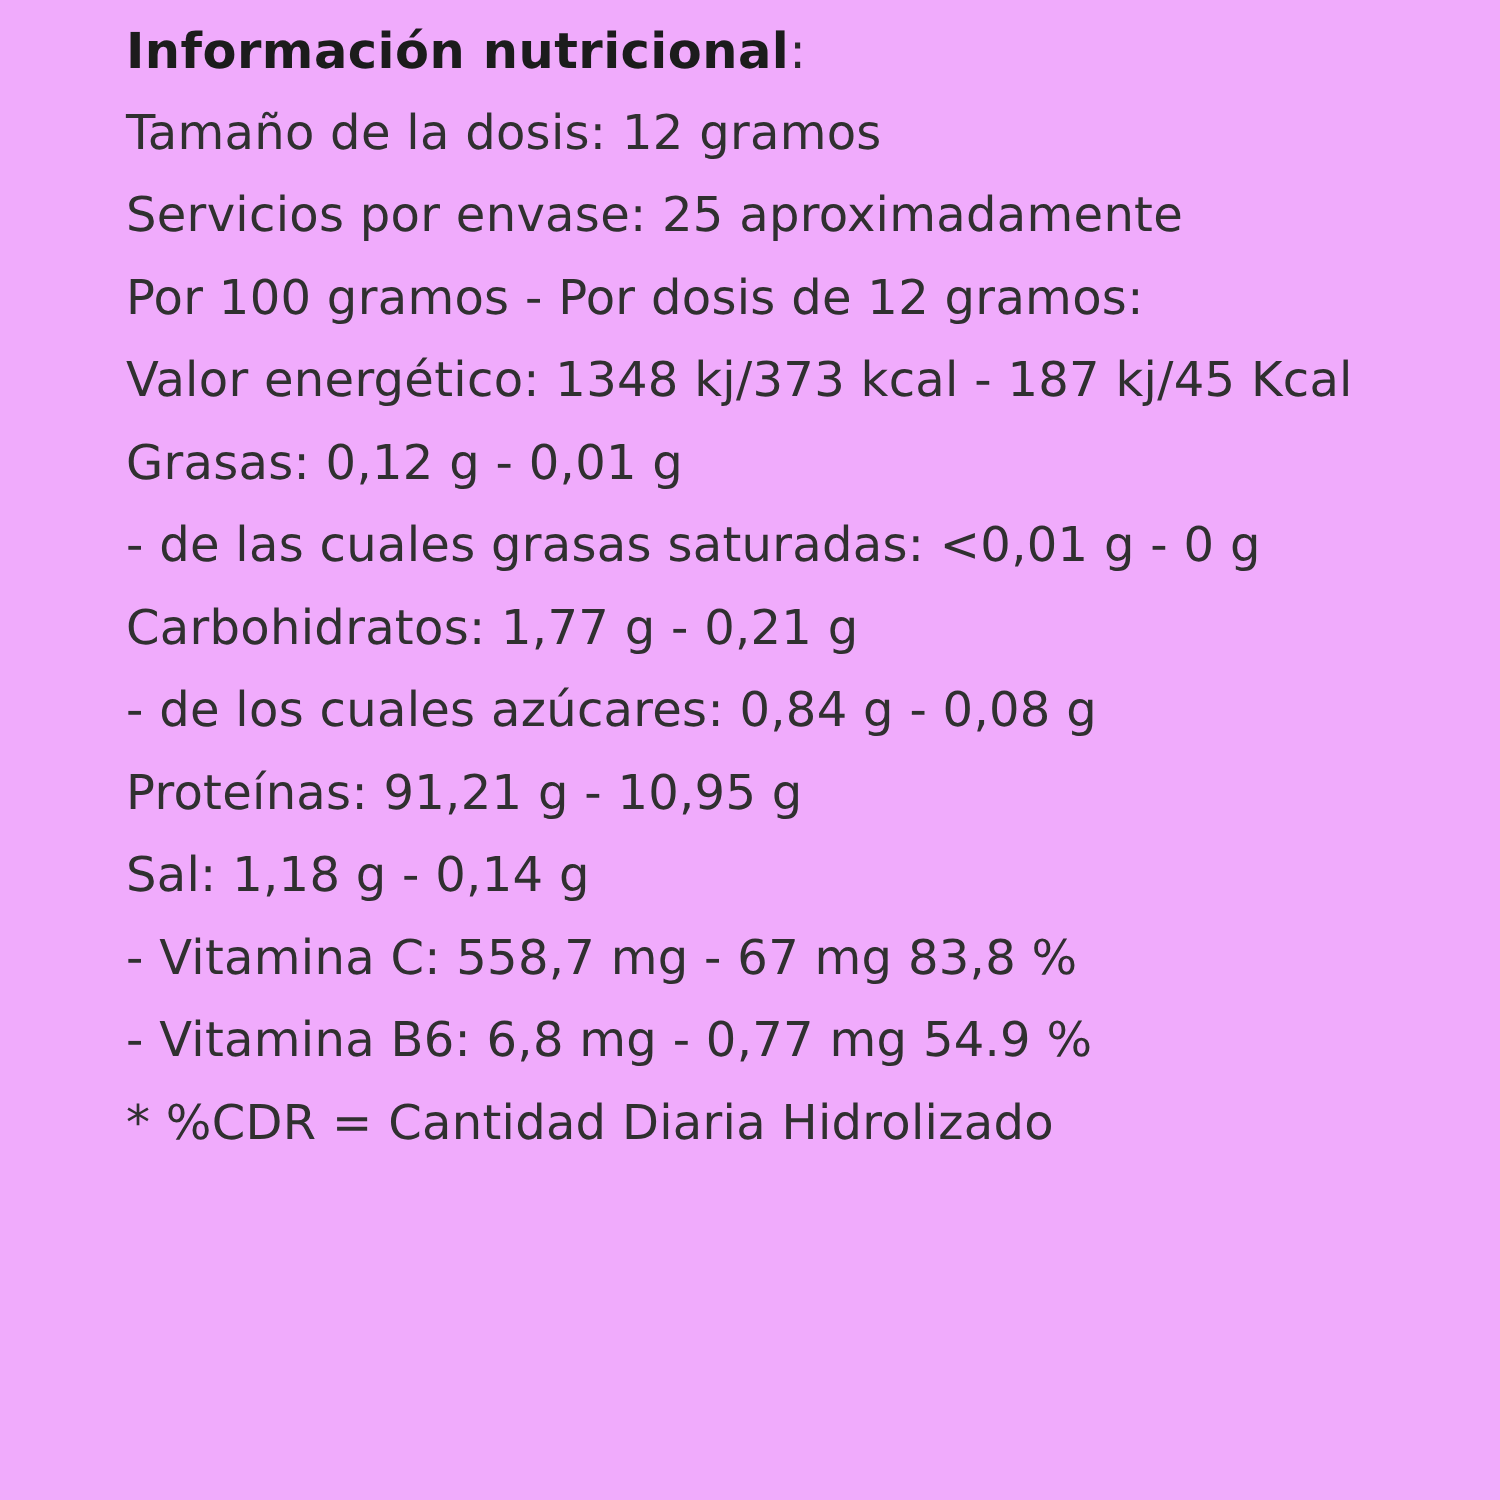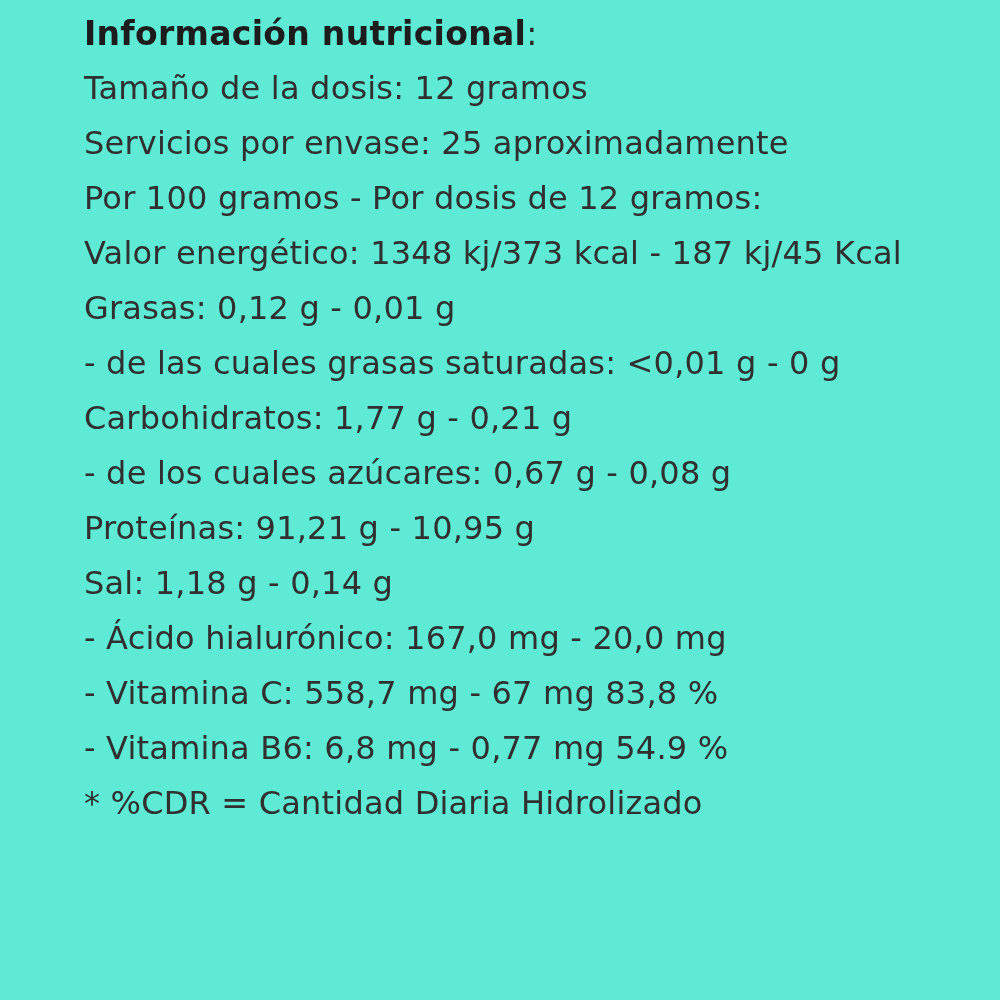--- a/index.html
+++ b/index.html
@@ -11,21 +11,21 @@
     overflow: hidden;
   }
   .label-sheet {
     box-sizing: border-box;
     width: 1000px;
     height: 1000px;
     padding: 6px 20px 0 84px;
     font-family: "DejaVu Sans", "Liberation Sans", sans-serif;
     font-size: 32px;
     color: #303030;
-    background: #5eead4;
+    background: #f0abfc;
   }
   .line {
     height: 55px;
     line-height: 55px;
     white-space: nowrap;
     letter-spacing: 0.2px;
   }
   .title-line {
     height: 55px;
     line-height: 55px;
@@ -50,20 +50,19 @@
   <div class="title-line">
     <span class="title-text">Información nutricional</span><span class="title-colon">:</span>
   </div>
   <div class="line">Tamaño de la dosis: 12 gramos</div>
   <div class="line">Servicios por envase: 25 aproximadamente</div>
   <div class="line">Por 100 gramos - Por dosis de 12 gramos:</div>
   <div class="line">Valor energético: 1348 kj/373 kcal - 187 kj/45 Kcal</div>
   <div class="line">Grasas: 0,12 g - 0,01 g</div>
   <div class="line">- de las cuales grasas saturadas: &lt;0,01 g - 0 g</div>
   <div class="line">Carbohidratos: 1,77 g - 0,21 g</div>
-  <div class="line">- de los cuales azúcares: 0,67 g - 0,08 g</div>
+  <div class="line">- de los cuales azúcares: 0,84 g - 0,08 g</div>
   <div class="line">Proteínas: 91,21 g - 10,95 g</div>
   <div class="line">Sal: 1,18 g - 0,14 g</div>
-  <div class="line">- Ácido hialurónico: 167,0 mg - 20,0 mg</div>
   <div class="line">- Vitamina C: 558,7 mg - 67 mg 83,8 %</div>
   <div class="line">- Vitamina B6: 6,8 mg - 0,77 mg 54.9 %</div>
   <div class="line">* %CDR = Cantidad Diaria Hidrolizado</div>
 </div>
 
 </body></html>

